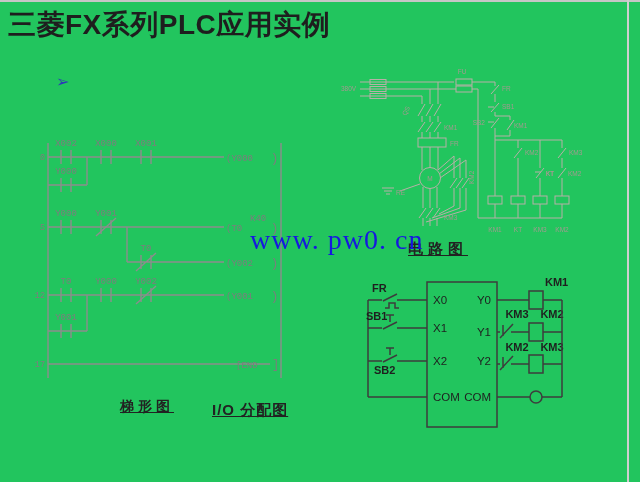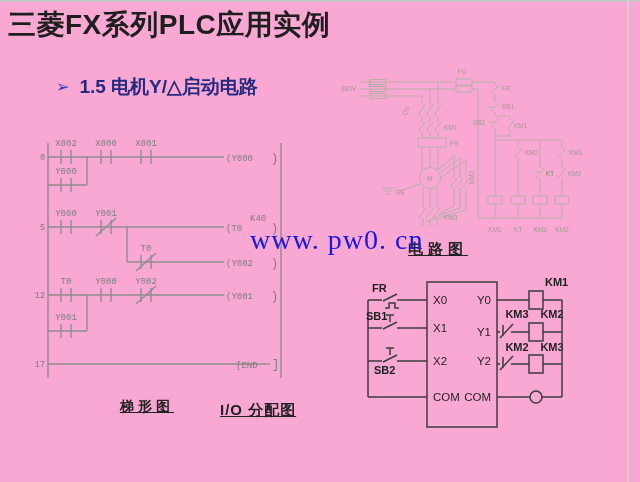--- a/index.html
+++ b/index.html
@@ -1,17 +1,17 @@
 <!DOCTYPE html>
 <html><head>
 <meta charset="utf-8">
 <style>
   html,body{margin:0;padding:0;background:#ffffff;}
   .stage{
-    position:relative;width:640px;height:482px;background:#f9a8d4;
+    position:relative;width:640px;height:482px;background:#22c55e;
     font-family:"Liberation Sans",sans-serif;overflow:hidden;
   }
   .border-top{position:absolute;left:0;top:0;width:640px;height:2px;background:#c6c6c6;}
   .border-right{position:absolute;left:627px;top:0;width:2px;height:482px;background:#cfcfcf;}
   .title{
     position:absolute;left:8px;top:6px;font-size:28px;font-weight:600;
     color:#1e1e1e;letter-spacing:0.5px;white-space:nowrap;
   }
   .subtitle{position:absolute;left:56px;top:74px;display:flex;align-items:center;gap:10px;}
   .subtitle .bullet{color:#2d38b8;font-size:16px;line-height:1;}
@@ -19,21 +19,21 @@
   .watermark{
     position:absolute;left:250px;top:224px;z-index:30;
     font-family:"Liberation Serif",serif;font-weight:400;font-size:28px;
     color:#1717e0;white-space:nowrap;letter-spacing:1px;
   }
   .caption{
     position:absolute;font-weight:700;color:#222222;white-space:nowrap;text-decoration:underline;
   }
   .cap-circuit{left:408px;top:240px;font-size:15px;letter-spacing:5px;}
   .cap-ladder{left:120px;top:398px;font-size:14px;letter-spacing:4px;}
-  .cap-io{left:220px;top:401px;font-size:15px;letter-spacing:1px;}
+  .cap-io{left:212px;top:401px;font-size:15px;letter-spacing:1px;}
   svg{position:absolute;overflow:visible;}
   .ladder-svg{left:30px;top:133px;}
   .circuit-svg{left:338px;top:60px;}
   .io-svg{left:350px;top:270px;}
   .lad-line{stroke:#8d8d8d;stroke-width:1.4;fill:none;}
   .lad-txt{fill:#7d7d7d;font-family:"Liberation Mono",monospace;font-size:9px;}
   .lad-step{fill:#7d7d7d;font-family:"Liberation Mono",monospace;font-size:8.5px;}
   .lad-paren{fill:#7d7d7d;font-family:"Liberation Mono",monospace;font-size:12px;}
   .cir-line{stroke:#b7b0a7;stroke-width:1;fill:none;}
   .cir-txt{fill:#a39a8f;font-family:"Liberation Sans",sans-serif;font-size:6.5px;}
@@ -45,21 +45,20 @@
 <body>
 
 <div class="stage">
   <div class="border-top"></div>
   <div class="border-right"></div>
 
   <div class="title">三菱FX系列PLC应用实例</div>
 
   <div class="subtitle">
     <span class="bullet">➢</span>
-    <span class="subtext">1.5  电机Y/△启动电路</span>
   </div>
 
   <div class="watermark">www. pw0. cn</div>
 
   <svg class="ladder-svg" width="262" height="252" viewBox="0 0 262 252">
     <g>
       <path class="lad-line" d="M18 10 V245 M251 10 V245"></path>
     </g>
 
     <g>

